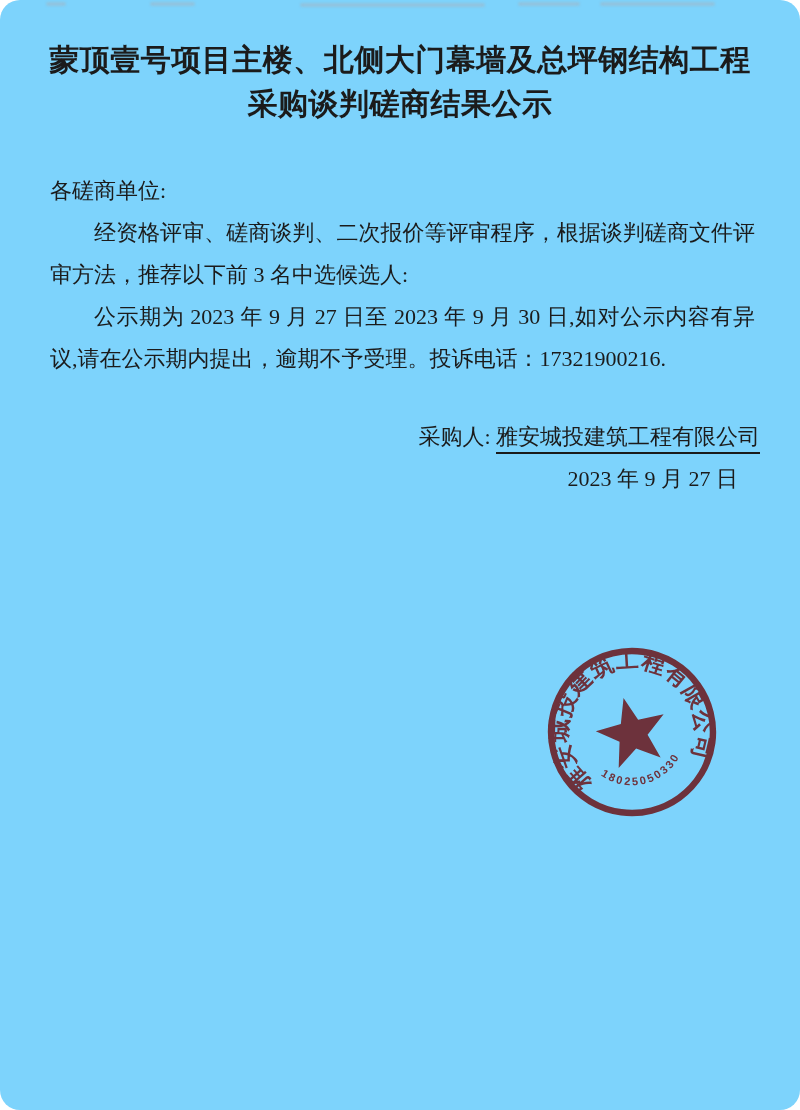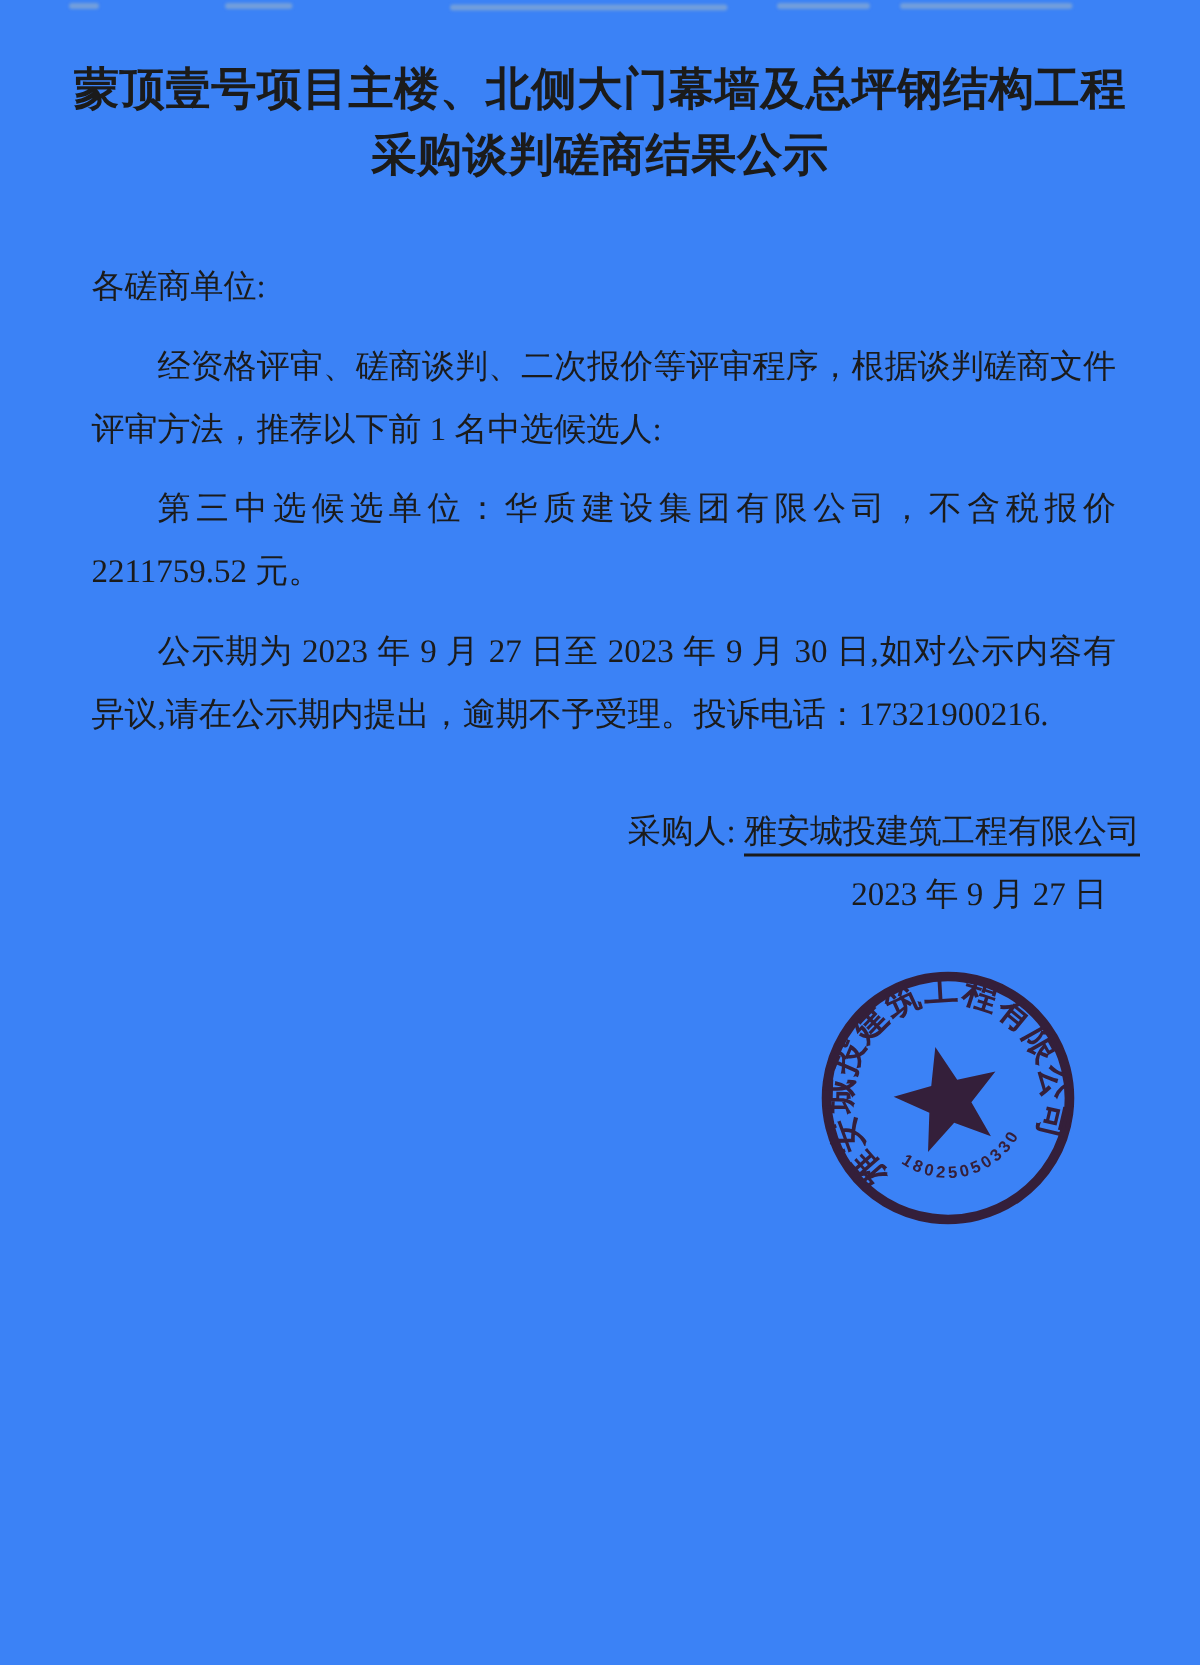--- a/index.html
+++ b/index.html
@@ -4,24 +4,25 @@
 <style>
   html, body {
     margin: 0;
     padding: 0;
     background: #ffffff;
   }
   .page {
     position: relative;
     width: 800px;
     height: 1110px;
-    background: #3b82f6;
+    background: #7dd3fc;
     overflow: hidden;
     font-family: "Liberation Serif", "DejaVu Serif", serif;
     color: #1b1b1b;
+    border-radius: 20px;
   }
   
   .artifact {
     position: absolute;
     top: 2px;
     height: 4px;
     background: rgba(160, 183, 198, 0.55);
     filter: blur(1.2px);
     border-radius: 2px;
   }
@@ -39,21 +40,21 @@
     line-height: 44px;
     text-align: center;
     letter-spacing: 0.5px;
   }
   .body-text {
     margin: 44px 45px 0 50px;
     font-size: 22px;
     line-height: 42px;
     text-align: justify;
   }
-  .body-text p { margin: 11px; }
+  .body-text p { margin: 0; }
   .para { text-indent: 2em; }
 
   .sign-row {
     margin-top: 36px;
     padding-right: 40px;
     text-align: right;
     font-size: 22px;
     line-height: 42px;
   }
   .company-underline {
@@ -92,22 +93,21 @@
   <div class="artifact a1"></div>
   <div class="artifact a2"></div>
   <div class="artifact a3"></div>
   <div class="artifact a4"></div>
   <div class="artifact a5"></div>
 
   <h1 class="title">蒙顶壹号项目主楼、北侧大门幕墙及总坪钢结构工程采购谈判磋商结果公示</h1>
 
   <div class="body-text">
     <p>各磋商单位:</p>
-    <p class="para">经资格评审、磋商谈判、二次报价等评审程序，根据谈判磋商文件评审方法，推荐以下前 1 名中选候选人:</p>
-    <p class="para">第三中选候选单位：华质建设集团有限公司，不含税报价 2211759.52 元。</p>
+    <p class="para">经资格评审、磋商谈判、二次报价等评审程序，根据谈判磋商文件评审方法，推荐以下前 3 名中选候选人:</p>
     <p class="para">公示期为 2023 年 9 月 27 日至 2023 年 9 月 30 日,如对公示内容有异议,请在公示期内提出，逾期不予受理。投诉电话：17321900216.</p>
   </div>
 
   <div class="sign-row">
     <span>采购人:</span>
     <span class="company-underline">雅安城投建筑工程有限公司</span>
   </div>
 
   <div class="date-row">2023 年 9 月 27 日</div>
 

